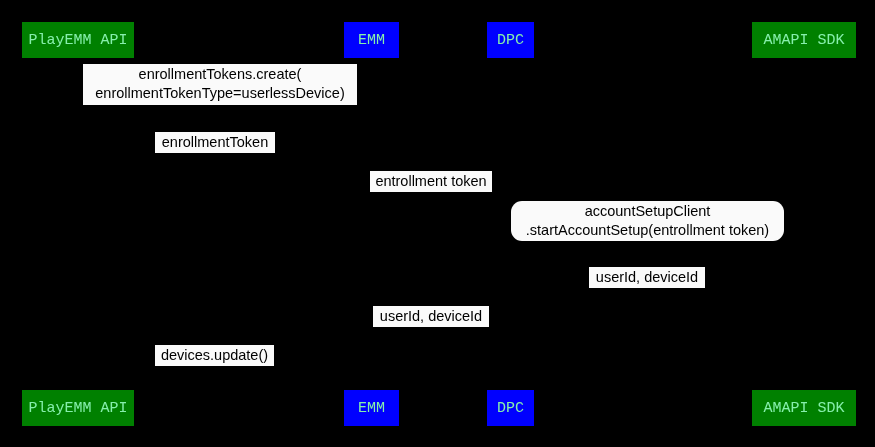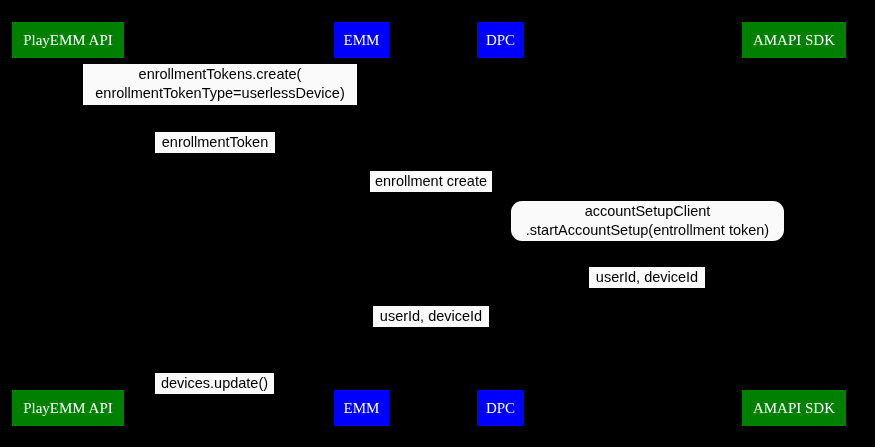--- a/index.html
+++ b/index.html
@@ -30,26 +30,27 @@
     height: 330px;
   }
 
   
   .actor {
     position: absolute;
     box-sizing: border-box;
     display: flex;
     align-items: center;
     justify-content: center;
-    color: #ffffff;
+    color: #86efac;
     font-size: 15px;
-    font-family: Liberation Serif, serif;
+    font-family: Liberation Mono, monospace;
     line-height: 1;
     white-space: nowrap;
     height: 36px;
+    margin-left: 10px;
   }
   .actor.green { background: #008000; }
   .actor.blue  { background: #0000ff; }
 
   
   .msg {
     position: absolute;
     box-sizing: border-box;
     background: #fafafa;
     color: #000000;
@@ -112,20 +113,20 @@
   <div id="actors-bottom-layer">
       <div class="actor green" style="left: 12px; top: 390px; width: 112px; height: 36px;">PlayEMM API</div>
       <div class="actor blue" style="left: 334px; top: 390px; width: 55px; height: 36px;">EMM</div>
       <div class="actor blue" style="left: 477px; top: 390px; width: 47px; height: 36px;">DPC</div>
       <div class="actor green" style="left: 742px; top: 390px; width: 104px; height: 36px;">AMAPI SDK</div>
     </div>
   <div id="messages-layer">
       <div class="msg" style="left: 83px; top: 64px; width: 274px; min-height: 41px;">enrollmentTokens.create(
 enrollmentTokenType=userlessDevice)</div>
       <div class="msg" style="left: 155px; top: 132px; width: 120px; min-height: 21px;">enrollmentToken</div>
-      <div class="msg" style="left: 370px; top: 171px; width: 122px; min-height: 21px;">enrollment create</div>
+      <div class="msg" style="left: 370px; top: 171px; width: 122px; min-height: 21px;">entrollment token</div>
       <div class="msg" style="left: 511px; top: 201px; width: 273px; min-height: 39px; border-radius: 11px;">accountSetupClient
 .startAccountSetup(entrollment token)</div>
       <div class="msg" style="left: 589px; top: 267px; width: 116px; min-height: 21px;">userId, deviceId</div>
       <div class="msg" style="left: 373px; top: 306px; width: 116px; min-height: 21px;">userId, deviceId</div>
-      <div class="msg" style="left: 155px; top: 345px; width: 119px; min-height: 21px; margin-top: 28px;">devices.update()</div>
+      <div class="msg" style="left: 155px; top: 345px; width: 119px; min-height: 21px;">devices.update()</div>
     </div>
 </div>
 
 </body></html>

